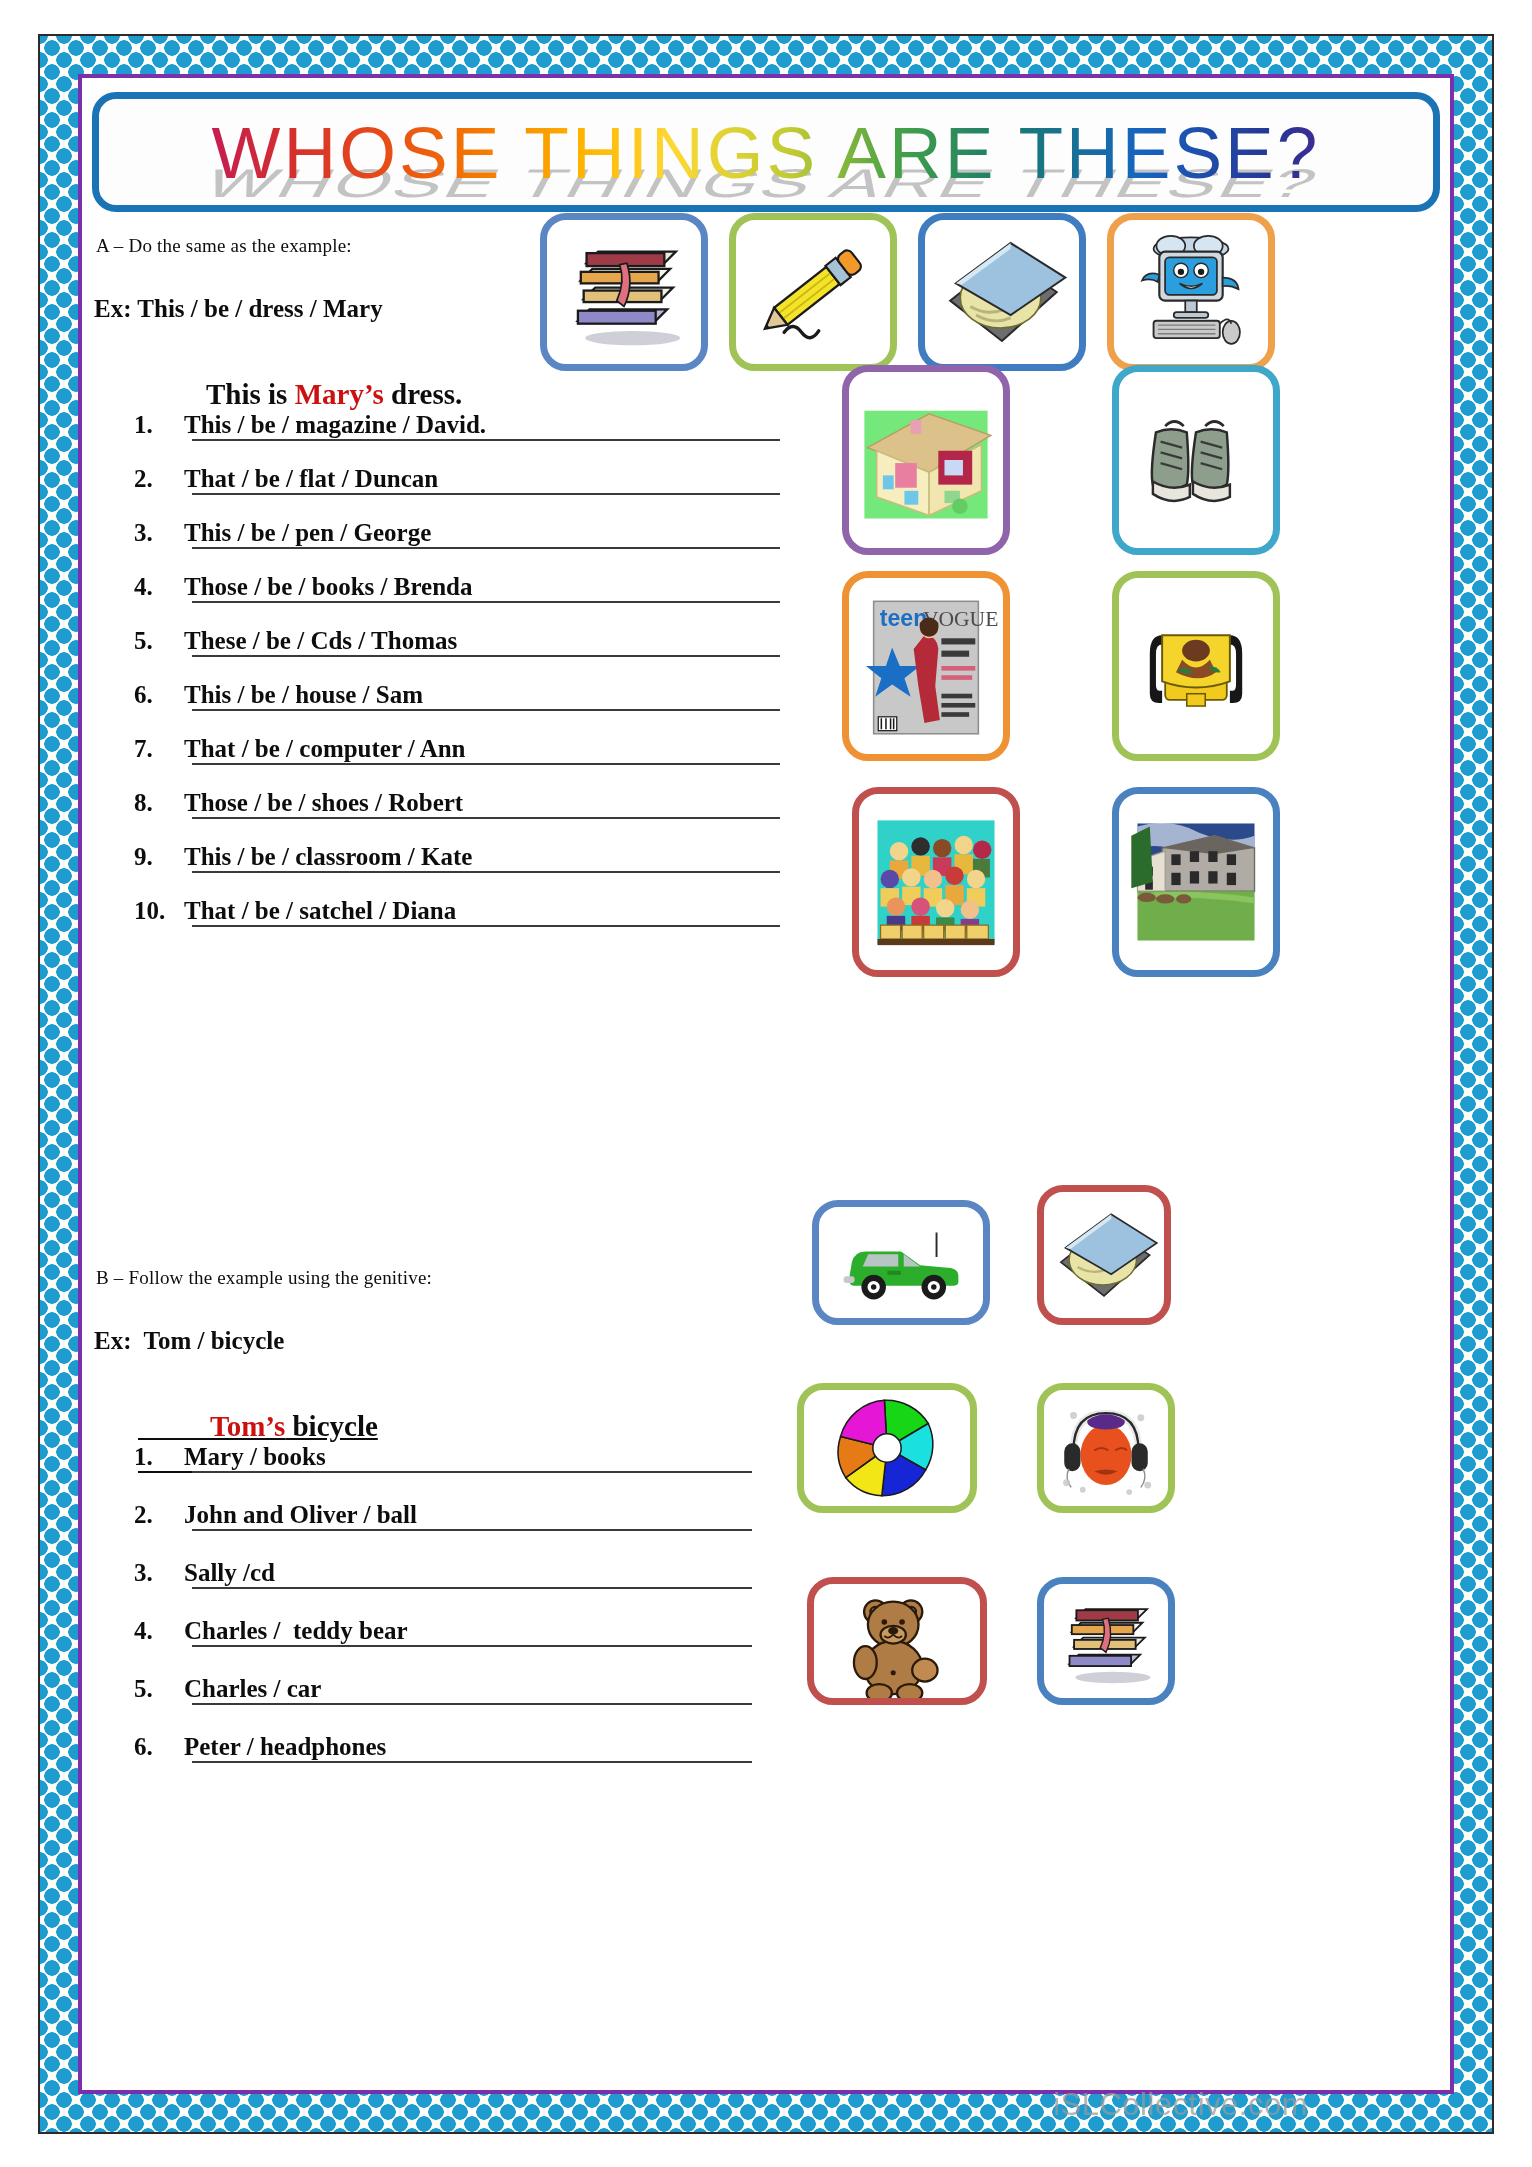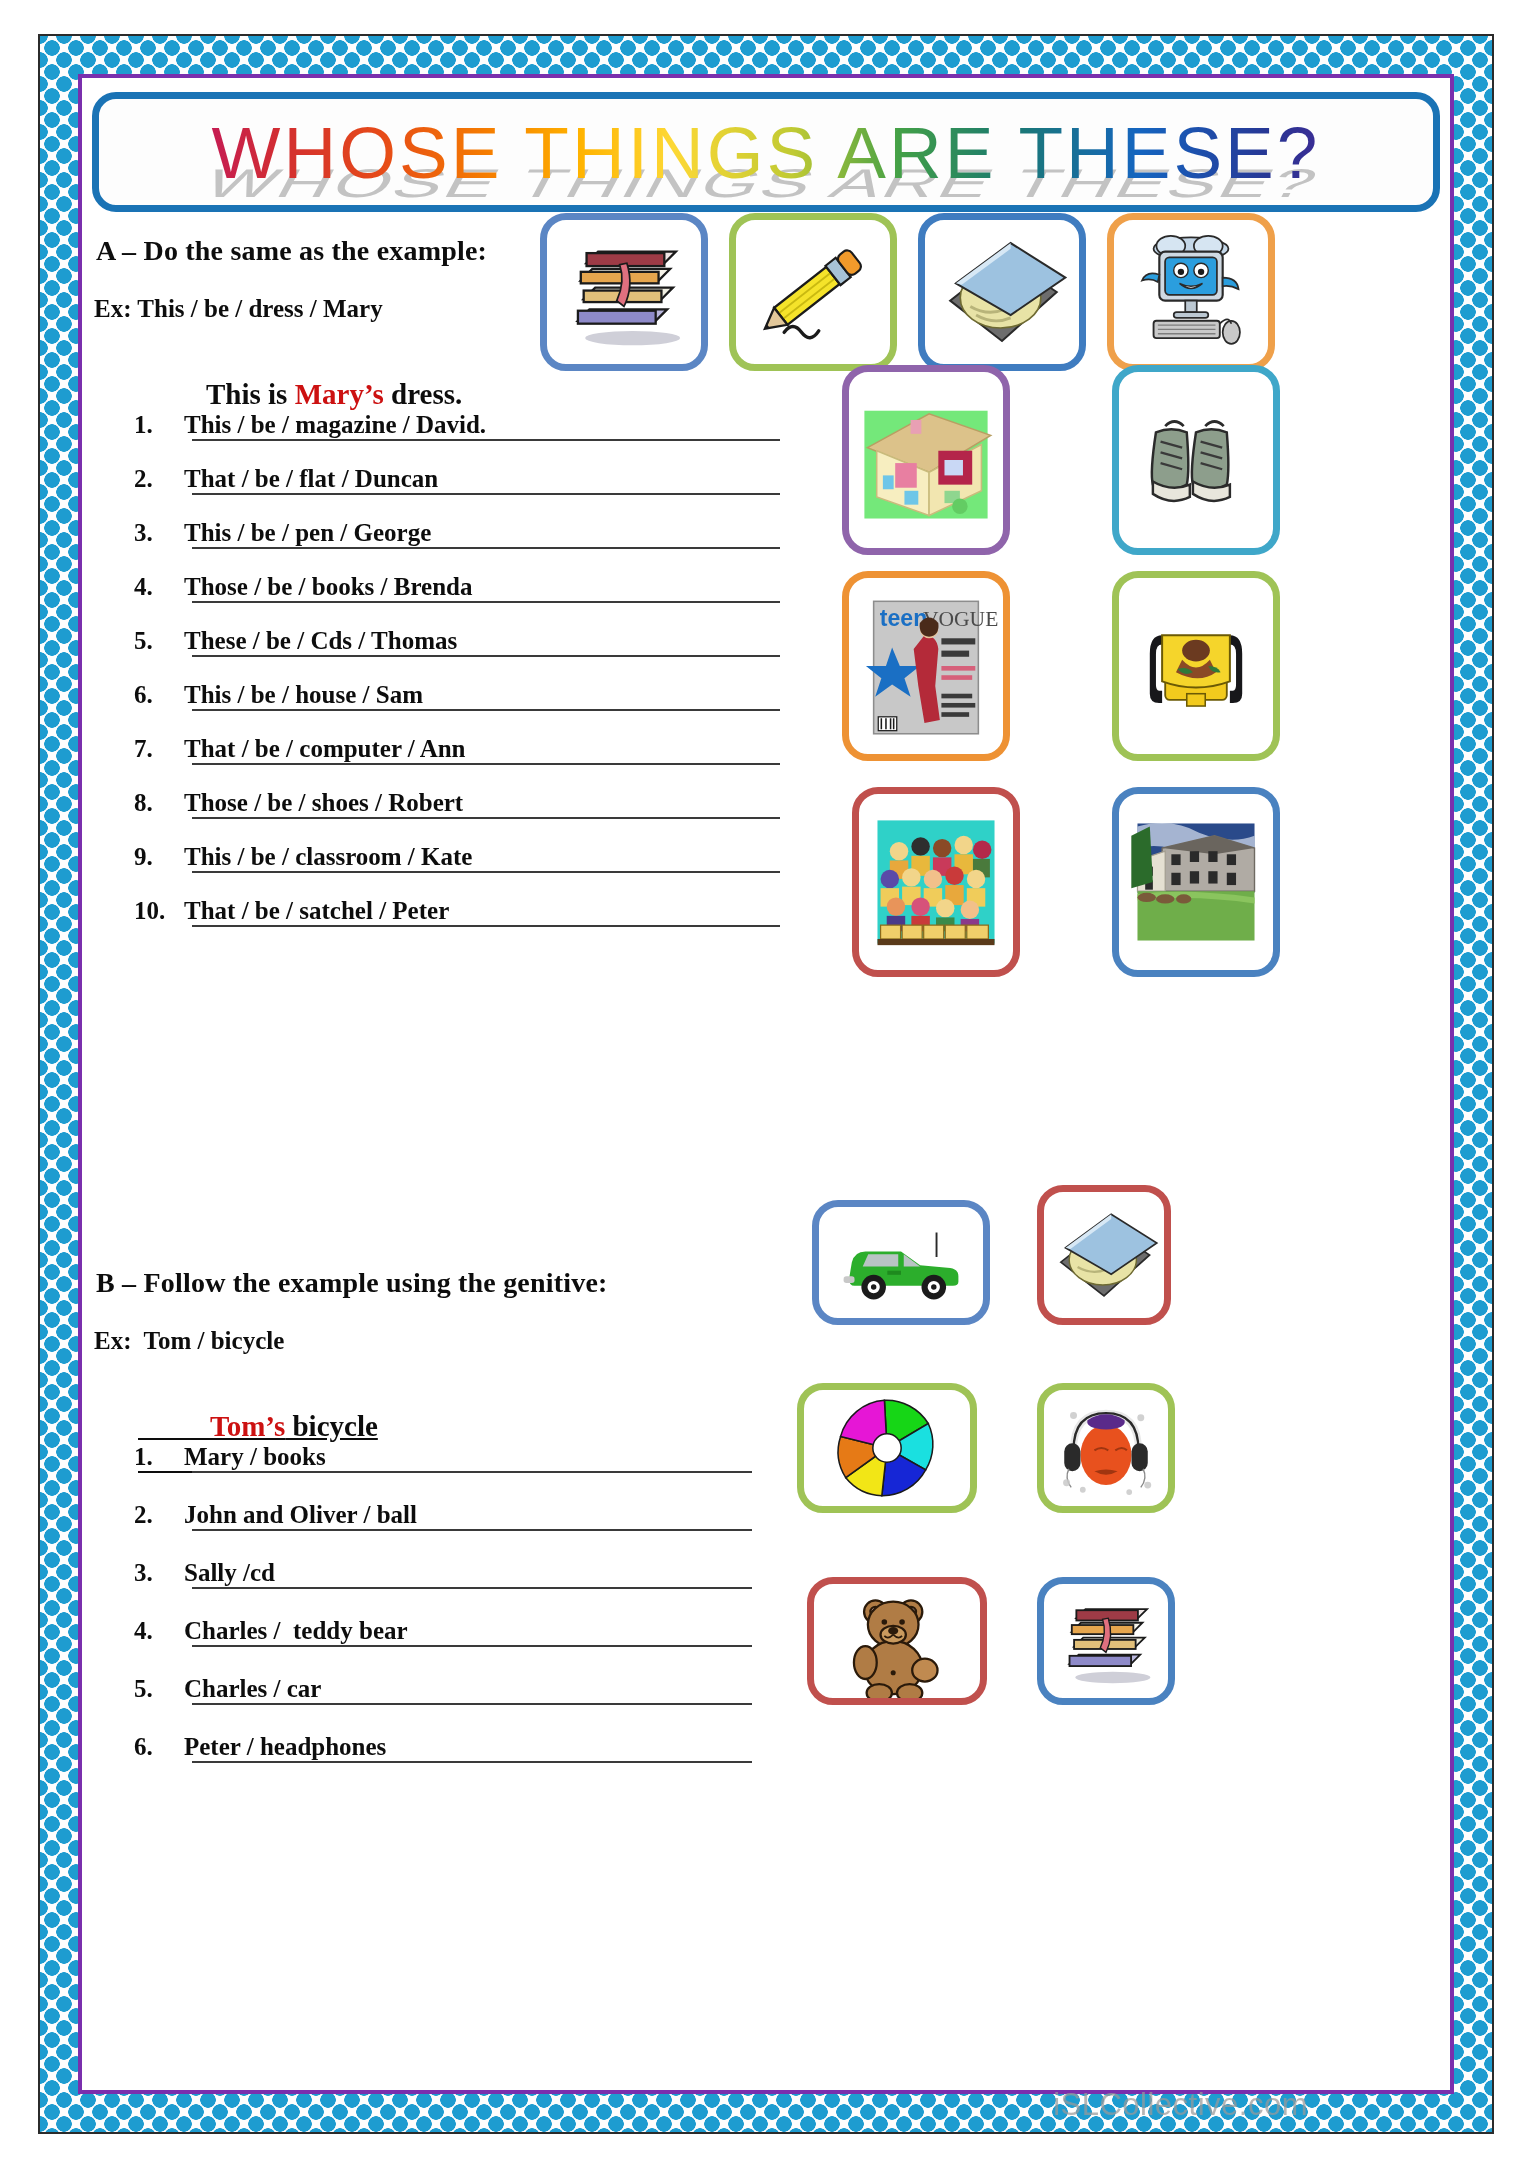--- a/index.html
+++ b/index.html
@@ -93,21 +93,21 @@
   
   #content {
     position:absolute;
     left:92px; top:235px;
     width:1348px; height:1830px;
   }
   .left-col { position:absolute; left:0; top:0; width:710px; }
   .right-col { position:absolute; left:0; top:0; width:1348px; height:1830px; pointer-events:none; }
 
   .section-head {
-    font-size:28px; font-weight:bold; color:#0d0d0d;
+    font-size:19px; font-weight:normal; color:#0d0d0d;
     letter-spacing:.2px;
     white-space:pre;
   }
   .ex-line {
     font-size:25px; font-weight:bold; color:#0d0d0d;
     white-space:pre;
   }
   .ex-answer {
     font-size:29px; font-weight:bold; color:#0d0d0d;
     white-space:pre;
@@ -241,21 +241,21 @@
             <div class="q-item" style="margin-bottom: 24px;">
               <div class="q-row">
                 <span class="q-num">9.</span>
                 <span class="q-text">This / be / classroom / Kate</span>
               </div>
               <div class="answer-line" style="width: 588px;"></div>
             </div>
             <div class="q-item" style="margin-bottom: 24px;">
               <div class="q-row">
                 <span class="q-num">10.</span>
-                <span class="q-text">That / be / satchel / Peter</span>
+                <span class="q-text">That / be / satchel / Diana</span>
               </div>
               <div class="answer-line" style="width: 588px;"></div>
             </div>
           </div>
       </div>
 
       <div style="position:absolute; left:0; top:1032px; width:710px;">
         <div class="section-head" style="position:absolute; left:4px; top:0;">B – Follow the example using the genitive:</div>
 
         <div class="ex-line" style="position:absolute; left:2px; top:60px;">Ex:  Tom / bicycle</div>

